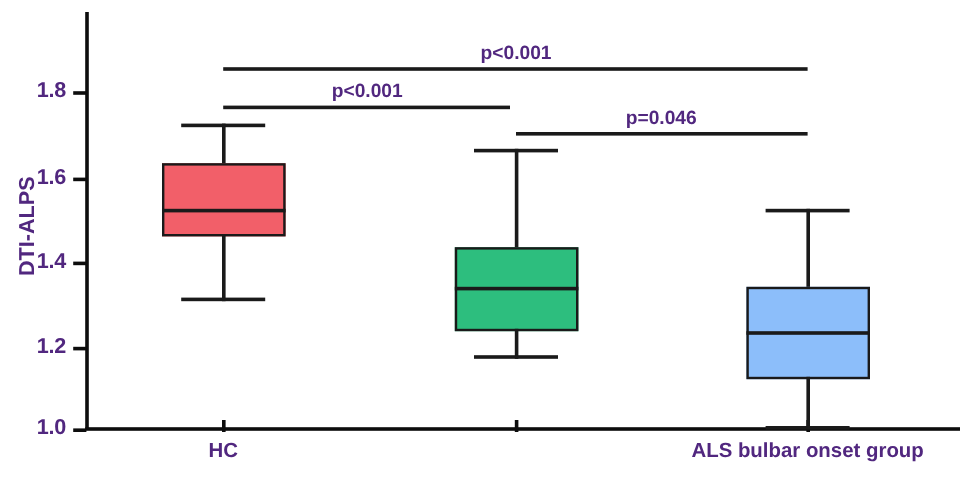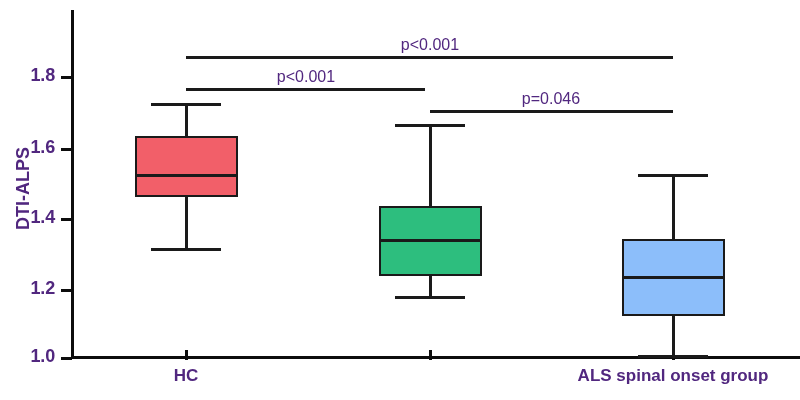--- a/index.html
+++ b/index.html
@@ -108,21 +108,21 @@
   }
   
   .sig-line {
     position: absolute;
     height: 3px;
     background: #1a1a1a;
   }
   .sig-label {
     position: absolute;
     font-size: 16px;
-    font-weight: normal;
+    font-weight: bold;
     color: #51277f;
     white-space: nowrap;
     transform: translate(-50%, -100%);
   }
 </style>
 </head>
 <body>
 
 <div id="figure">
 
@@ -145,21 +145,21 @@
 
   <div class="y-tick-mark" style="top:357px;"></div>
   <div class="y-tick-label" style="top:357px;">1.0</div>
 
   <div class="x-tick-mark" style="left:185px;"></div>
   <div class="x-tick-label" style="left:186px;">HC</div>
 
   <div class="x-tick-mark" style="left:429px;"></div>
 
   <div class="x-tick-mark" style="left:672px;"></div>
-  <div class="x-tick-label" style="left:673px;">ALS spinal onset group</div>
+  <div class="x-tick-label" style="left:673px;">ALS bulbar onset group</div>
 
   <div class="box-group">
     <div class="whisker-cap" style="left:151px; top:103px; width:70px;"></div>
     <div class="whisker-stem" style="left:185px; top:103px; height:35px;"></div>
     <div class="box-rect" style="left:135px; top:136px; width:103px; height:61px; background:#F25F69;"></div>
     <div class="median-line" style="left:135px; top:174px; width:103px;"></div>
     <div class="whisker-stem" style="left:185px; top:196px; height:55px;"></div>
     <div class="whisker-cap" style="left:151px; top:248px; width:70px;"></div>
   </div>
 

